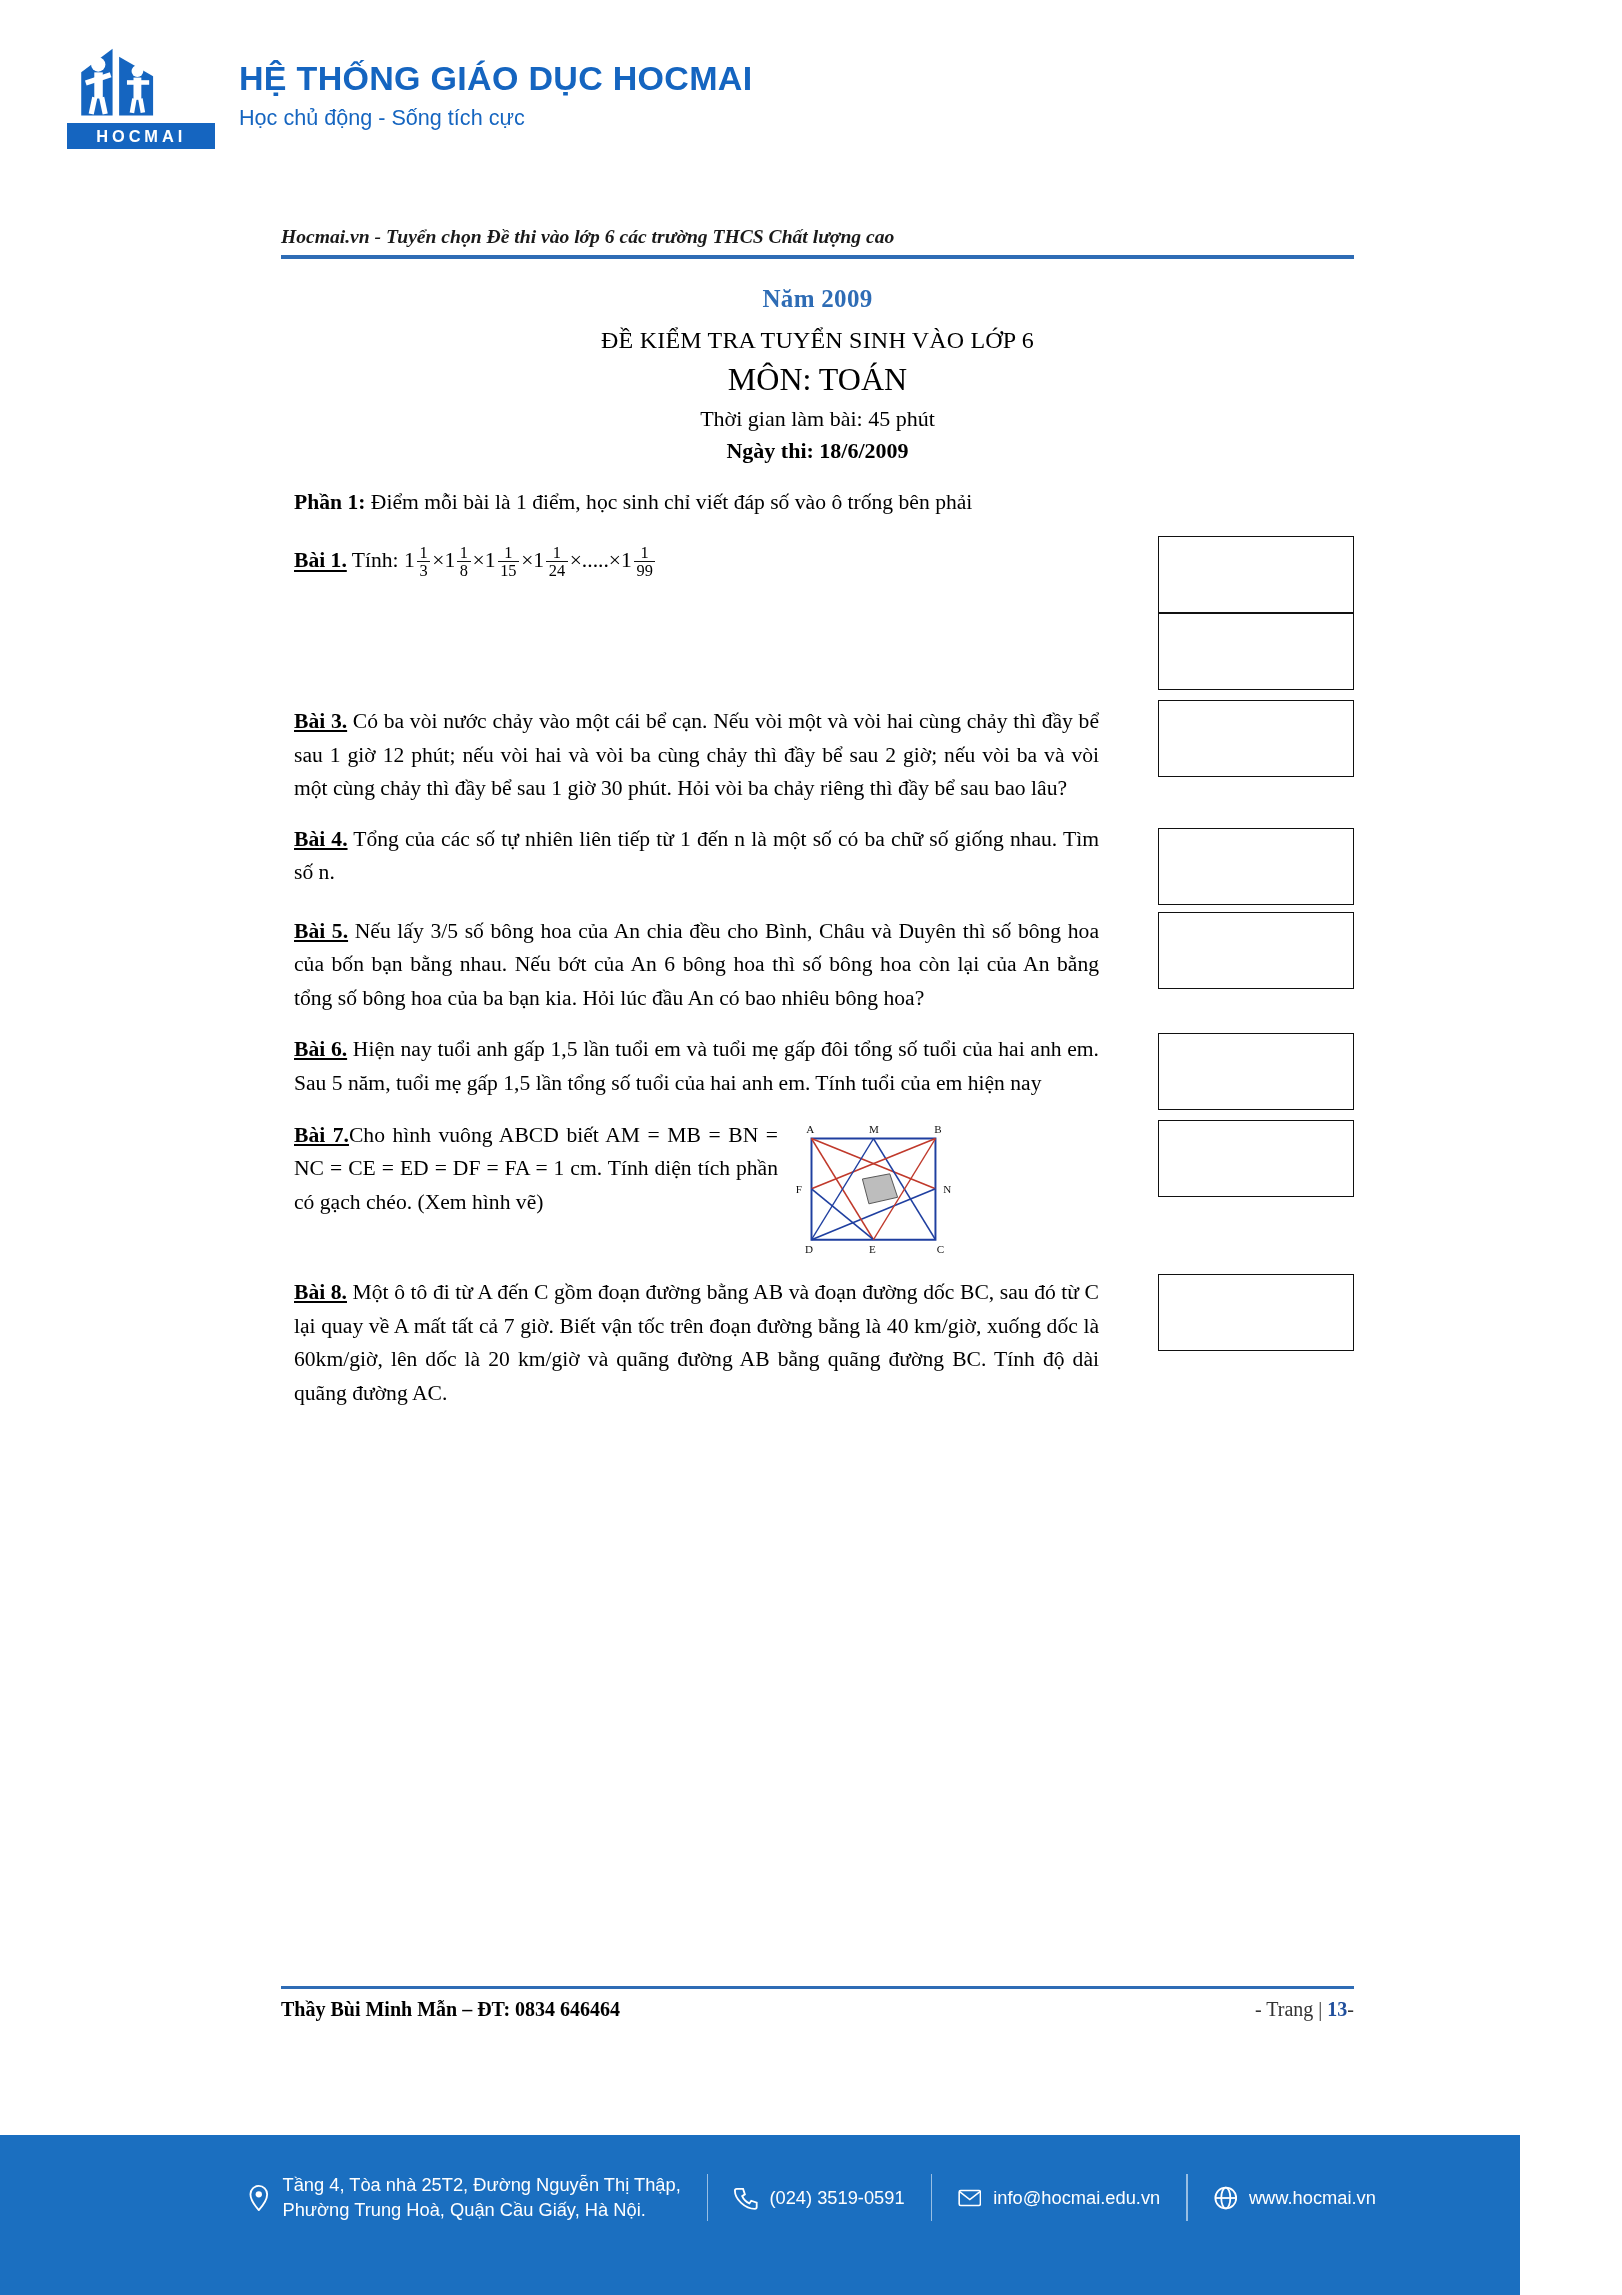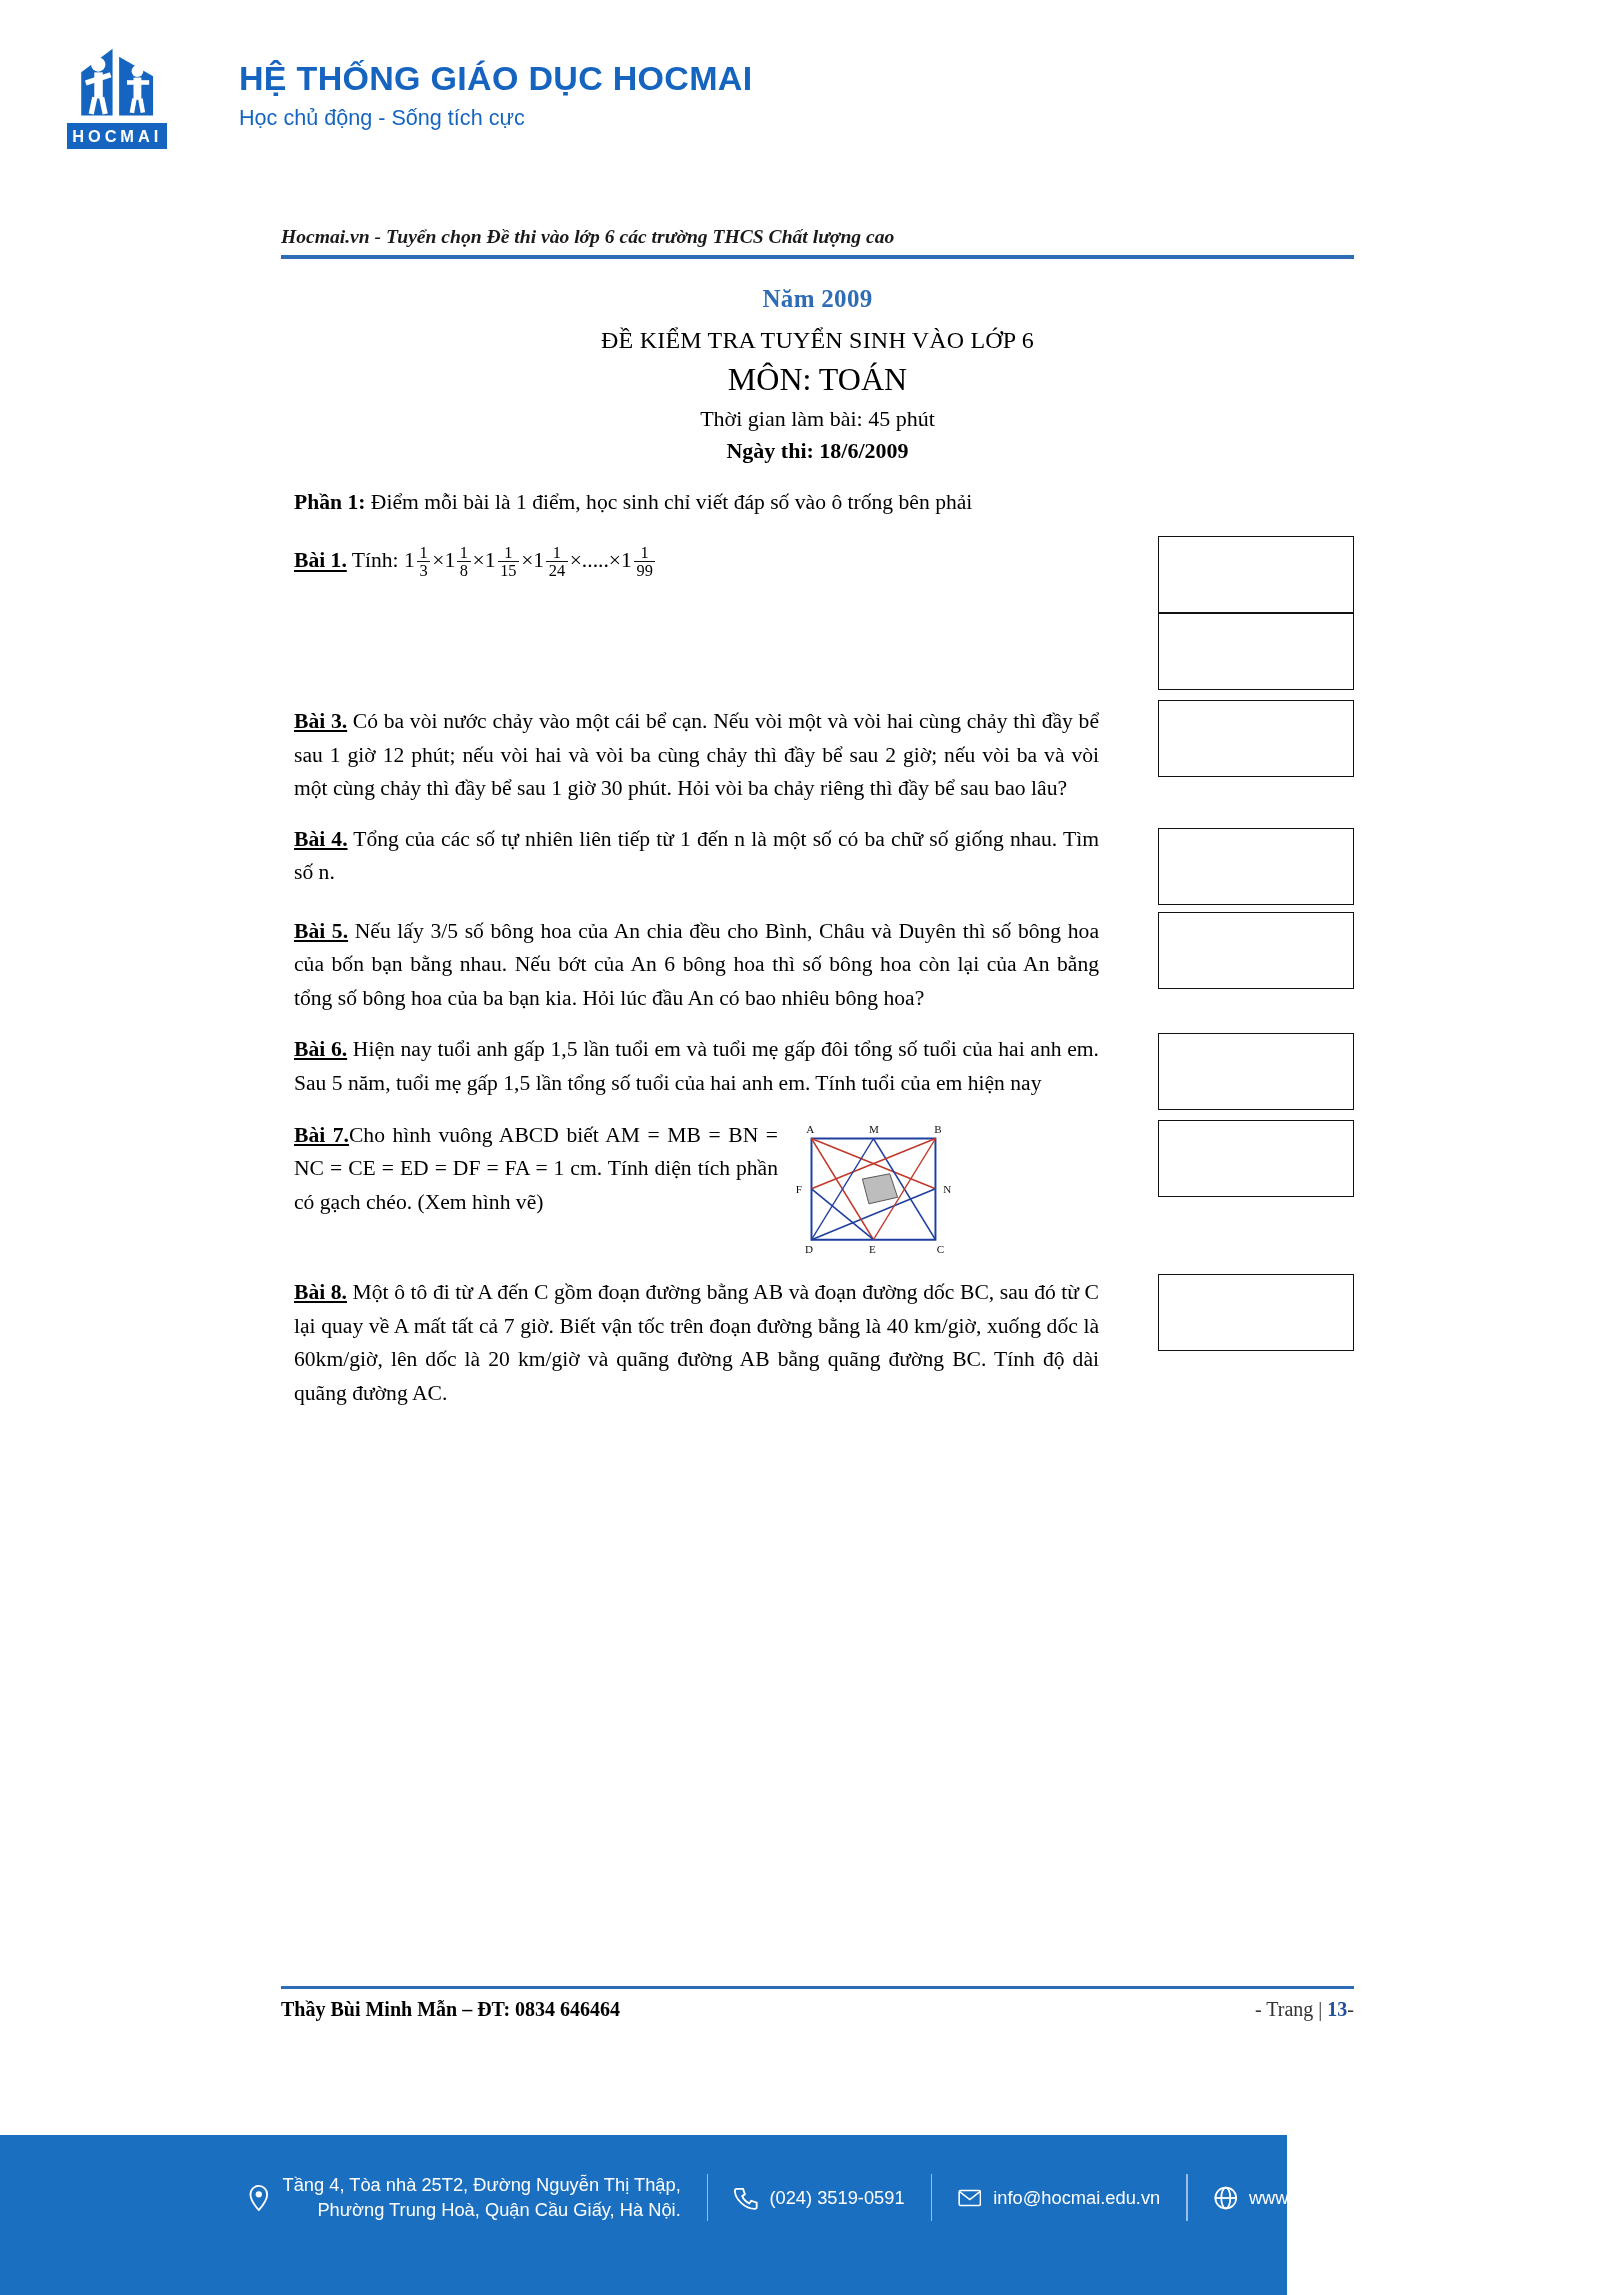--- a/index.html
+++ b/index.html
@@ -26,21 +26,21 @@
     position: relative;
   }
   .logo-house {
     position: absolute;
     left: 14.4px; top: 2.6px;
     width: 98px; height: 79px;
   }
   .logo-word {
     position: absolute;
     left: 5.2px; top: 84px;
-    width: 100px; height: 26px;
+    width: 148px; height: 26px;
     background: #1565c0;
     color: #fff;
     font-family: "Liberation Sans", sans-serif;
     font-weight: bold;
     font-size: 16.4px;
     letter-spacing: 3.9px;
     text-align: center;
     line-height: 26px;
   }
   .brand-text { margin-left: 26px; margin-top: 4px; }
@@ -189,24 +189,23 @@
     font-size: 20px;
   }
   .footer-left { font-weight: bold; }
   .footer-right { color: #333; }
   .footer-right b { color: #1f4e9c; }
 
   
   .blue-bar {
     position: absolute;
     left: 0; bottom: 0;
-    width: 1287px;
+    width: 1520px;
     height: 160px;
     background: #1b6fc0;
-    text-align: right;
   }
   .blue-inner {
     position: absolute;
     left: 0; top: 38px;
     width: 1623px;
     display: flex;
     align-items: center;
     justify-content: center;
     gap: 0px;
     color: #fff;

